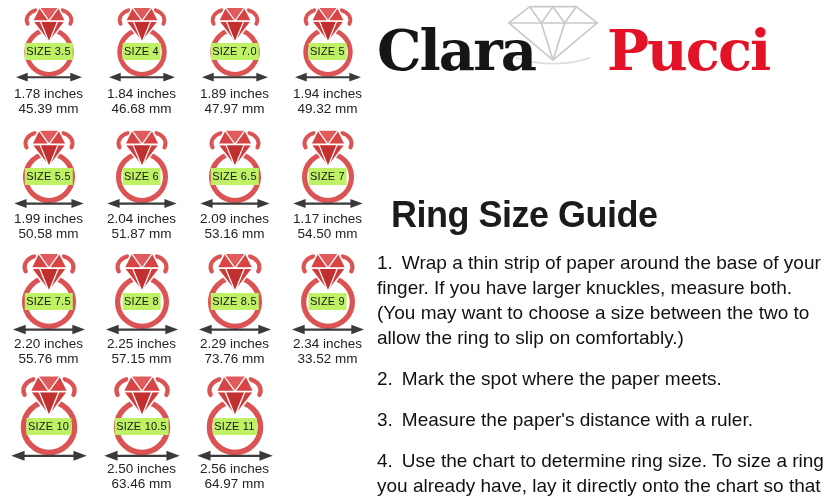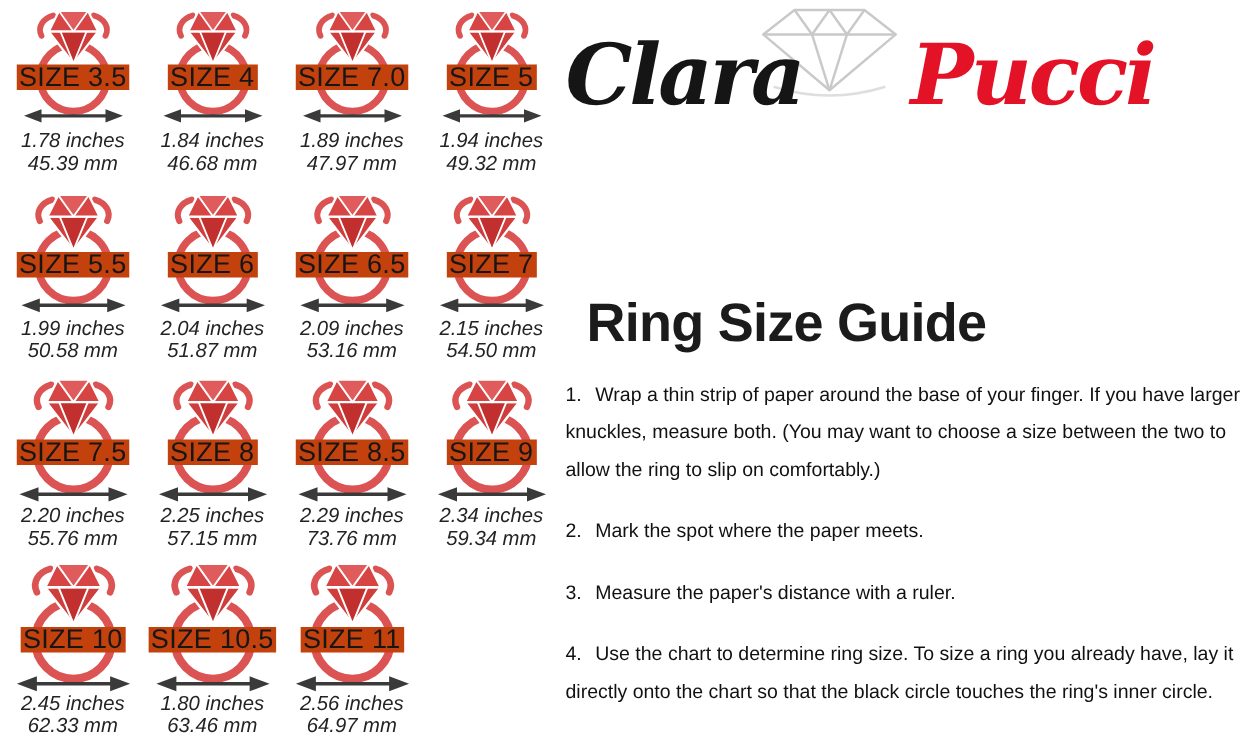--- a/index.html
+++ b/index.html
@@ -28,63 +28,63 @@
     display: block; margin: 0 auto;
     transform-origin: 45px 52px;
   }
   .chart-row:nth-child(1) .ring { transform: scale(0.97); }
   .chart-row:nth-child(2) .ring { transform: scale(1.02); }
   .chart-row:nth-child(3) .ring { transform: scale(1.06); }
   .chart-row:nth-child(4) .ring { transform: scale(1.11); }
   .slabel {
     position: absolute; top: 43px; left: 50%;
     transform: translateX(-50%);
-    background: #c2410c;
+    background: #bef264;
     padding: 0 2px;
-    font-size: 18px; line-height: 17px;
+    font-size: 11px; line-height: 17px;
     color: #161616;
     white-space: nowrap;
     letter-spacing: 0.2px;
   }
   .meas {
     position: absolute; top: 87px; left: 0; right: 0;
     text-align: center;
     font-size: 13.5px; line-height: 14.5px;
     color: #232323;
   }
-  .meas span { display: block; font-style: italic; }
+  .meas span { display: block; }
 
   
   .right { position: absolute; left: 375px; top: 0; width: 464px; height: 501px; }
 
   .logo { position: absolute; left: 0; top: 0; width: 100%; height: 108px; }
   .logo-diamond { position: absolute; left: 118px; top: 2px; }
   .logo-word {
     position: absolute;
     font-family: "DejaVu Serif", serif;
-    font-style: italic; font-weight: bold;
+    font-weight: bold;
     font-size: 56px; line-height: 1;
     letter-spacing: -2px;
     white-space: nowrap;
   }
   .logo-clara { left: 2px; top: 22px; color: #151515; }
   .logo-pucci { left: 232px; top: 22px; color: #e31227; }
 
   .guide-title {
     position: absolute; left: 16px; top: 194px;
     font-size: 36px; font-weight: 700;
     letter-spacing: -0.5px;
     color: #1b1b1b;
     margin: 0;
   }
 
   .steps { position: absolute; left: 2px; top: 250px; right: 6px; }
   .step {
     margin: 0 0 16px 0;
-    font-size: 13px; line-height: 25px;
+    font-size: 19px; line-height: 25px;
     color: #111111;
   }
   .step-num { padding-right: 9px; }
 </style>
 </head>
 <body>
 
 <svg width="0" height="0" style="position:absolute" aria-hidden="true">
   <defs>
     <g id="ringsym">
@@ -181,21 +181,21 @@
         <span>2.09 inches</span>
         <span>53.16 mm</span>
       </div>
     </div>
     <div class="cell">
       <svg class="ring" viewBox="0 0 90 84" width="90" height="84">
           <use href="#ringsym"></use>
         </svg>
       <span class="slabel">SIZE 7</span>
       <div class="meas">
-        <span>2.15 inches</span>
+        <span>1.17 inches</span>
         <span>54.50 mm</span>
       </div>
     </div>
   </div>
 
   <div class="chart-row">
     <div class="cell">
       <svg class="ring" viewBox="0 0 90 84" width="90" height="84">
           <use href="#ringsym"></use>
         </svg>
@@ -225,43 +225,39 @@
         <span>73.76 mm</span>
       </div>
     </div>
     <div class="cell">
       <svg class="ring" viewBox="0 0 90 84" width="90" height="84">
           <use href="#ringsym"></use>
         </svg>
       <span class="slabel">SIZE 9</span>
       <div class="meas">
         <span>2.34 inches</span>
-        <span>59.34 mm</span>
+        <span>33.52 mm</span>
       </div>
     </div>
   </div>
 
   <div class="chart-row">
     <div class="cell">
       <svg class="ring" viewBox="0 0 90 84" width="90" height="84">
           <use href="#ringsym"></use>
         </svg>
       <span class="slabel">SIZE 10</span>
-      <div class="meas">
-        <span>2.45 inches</span>
-        <span>62.33 mm</span>
-      </div>
     </div>
     <div class="cell">
       <svg class="ring" viewBox="0 0 90 84" width="90" height="84">
           <use href="#ringsym"></use>
         </svg>
       <span class="slabel">SIZE 10.5</span>
       <div class="meas">
-        <span>1.80 inches</span>
+        <span>2.50 inches</span>
         <span>63.46 mm</span>
       </div>
     </div>
     <div class="cell">
       <svg class="ring" viewBox="0 0 90 84" width="90" height="84">
           <use href="#ringsym"></use>
         </svg>
       <span class="slabel">SIZE 11</span>
       <div class="meas">
         <span>2.56 inches</span>

